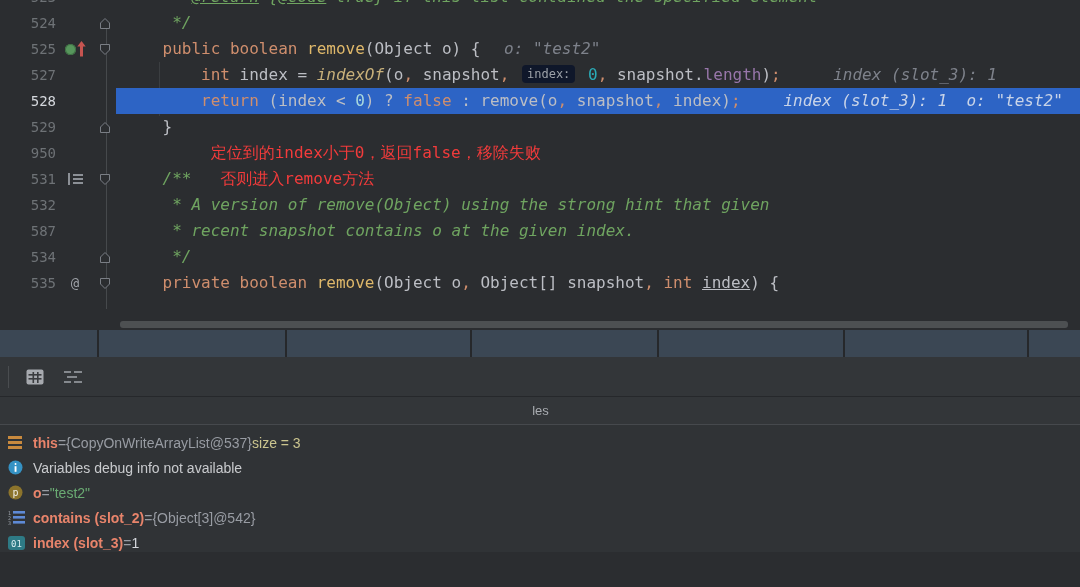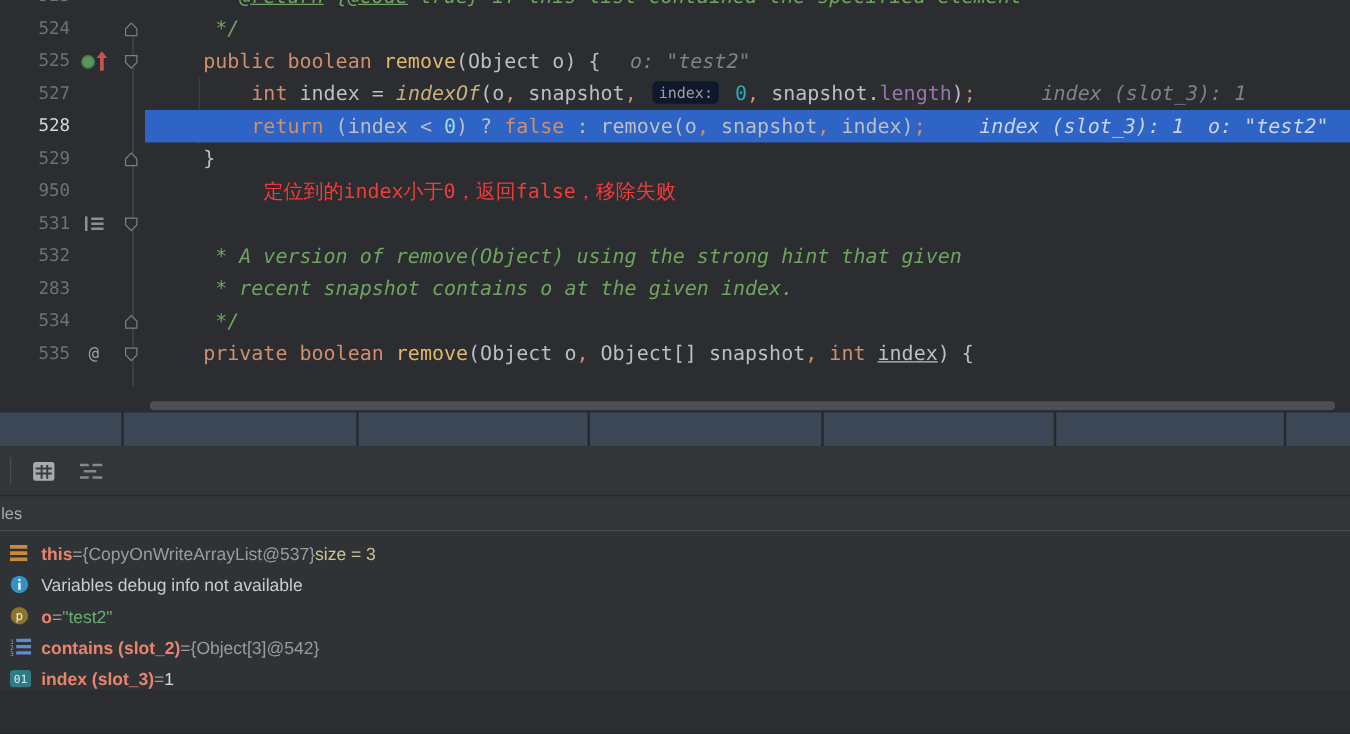--- a/index.html
+++ b/index.html
@@ -51,21 +51,21 @@
   .cell:nth-child(5){width:184px;}
   .cell:nth-child(6){width:182px;}
   .cell:nth-child(7){flex:1;margin-right:0;}
   
   .dtoolbar{position:absolute;left:0;top:357px;width:1080px;height:39px;background:#333639;
             display:flex;align-items:center;}
   .vsep{width:1px;height:22px;background:#4A4D50;margin-left:8px;}
   .tb-icon{margin-left:14px;display:flex;align-items:center;justify-content:center;width:24px;height:24px;border-radius:4px;}
   
   .ptitle-row{position:absolute;left:0;top:396px;width:1080px;height:28px;background:#333639;
-              border-top:1px solid #26282B;box-sizing:border-box;display:flex;align-items:center;}
+              border-top:1px solid #26282B;box-sizing:border-box;display:flex;align-items:center;justify-content:center;}
   .ptitle{color:#A9ACB1;font-size:13px;padding-left:1px;}
   
   .vars{position:absolute;left:0;top:424px;width:1080px;height:128px;background:#303336;
         border-top:1px solid #46494D;box-sizing:border-box;padding-top:5px;}
   .vrow{height:25px;display:flex;align-items:center;padding-left:8px;font-size:14px;}
   .vicon{width:18px;height:16px;display:flex;align-items:center;justify-content:flex-start;margin-right:7px;flex:0 0 18px;}
   .vname{color:#E8846B;font-weight:bold;}
   .vval{color:#989CA3;}
   .vsize{color:#CBC58F;}
   .vstr{color:#6AAB73;}
@@ -96,23 +96,23 @@
               <polygon points="1.5,11.5 10.5,11.5 10.5,6 6,1.5 1.5,6" fill="#2B2D30" stroke="#7A7E85"></polygon>
             </svg></span><span class="src"><span class="tok pl">    }</span></span></div>
         <div class="line"><span class="ln">950</span><span class="gut"></span><span class="fold"></span><span class="src"><span class="tok pl">         </span><span class="tok red">定位到的index小于0，返回false，移除失败</span></span></div>
         <div class="line"><span class="ln">531</span><span class="gut"><svg width="15" height="12" viewBox="0 0 15 12">
               <rect x="0" y="0" width="2" height="12" fill="#8C9096"></rect>
               <rect x="5" y="1" width="10" height="2" fill="#8C9096"></rect>
               <rect x="5" y="5" width="10" height="2" fill="#8C9096"></rect>
               <rect x="5" y="9" width="10" height="2" fill="#8C9096"></rect>
             </svg></span><span class="fold"><svg width="12" height="13" viewBox="0 0 12 13">
               <polygon points="1.5,1.5 10.5,1.5 10.5,7 6,11.5 1.5,7" fill="#2B2D30" stroke="#7A7E85"></polygon>
-            </svg></span></div>
+            </svg></span><span class="src"><span class="tok pl">    </span><span class="tok cmt">/**</span><span class="tok pl">   </span><span class="tok red">否则进入remove方法</span></span></div>
         <div class="line"><span class="ln">532</span><span class="gut"></span><span class="fold"></span><span class="src"><span class="tok cmt">     * A version of remove(Object) using the strong hint that given</span></span></div>
-        <div class="line"><span class="ln">283</span><span class="gut"></span><span class="fold"></span><span class="src"><span class="tok cmt">     * recent snapshot contains o at the given index.</span></span></div>
+        <div class="line"><span class="ln">587</span><span class="gut"></span><span class="fold"></span><span class="src"><span class="tok cmt">     * recent snapshot contains o at the given index.</span></span></div>
         <div class="line"><span class="ln">534</span><span class="gut"></span><span class="fold"><svg width="12" height="13" viewBox="0 0 12 13">
               <polygon points="1.5,11.5 10.5,11.5 10.5,6 6,1.5 1.5,6" fill="#2B2D30" stroke="#7A7E85"></polygon>
             </svg></span><span class="src"><span class="tok cmt">     */</span></span></div>
         <div class="line"><span class="ln">535</span><span class="gut"><span class="at-ic">@</span></span><span class="fold"><svg width="12" height="13" viewBox="0 0 12 13">
               <polygon points="1.5,1.5 10.5,1.5 10.5,7 6,11.5 1.5,7" fill="#2B2D30" stroke="#7A7E85"></polygon>
             </svg></span><span class="src"><span class="tok pl">    </span><span class="tok kw">private boolean </span><span class="tok fn">remove</span><span class="tok pl">(Object o</span><span class="tok op">,</span><span class="tok pl"> Object[] snapshot</span><span class="tok op">,</span><span class="tok pl"> </span><span class="tok kw">int</span><span class="tok pl"> </span><span class="tok pl u">index</span><span class="tok pl">) {</span></span></div>
       </div>
     <div class="hscroll">
       <div class="hthumb"></div>
     </div>

